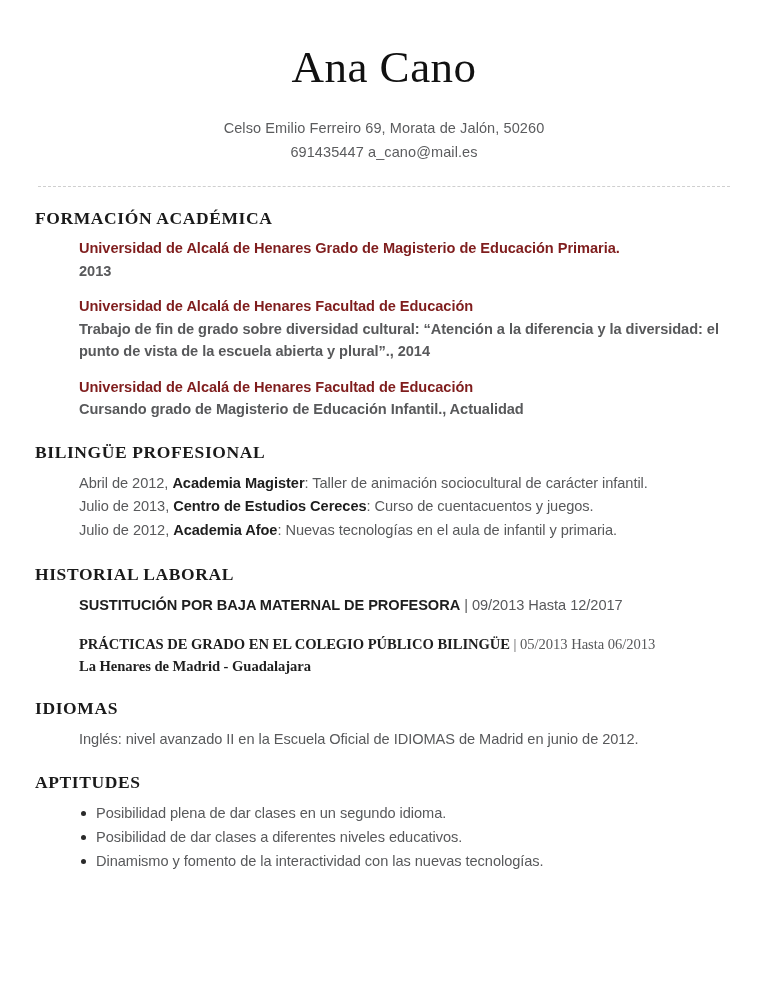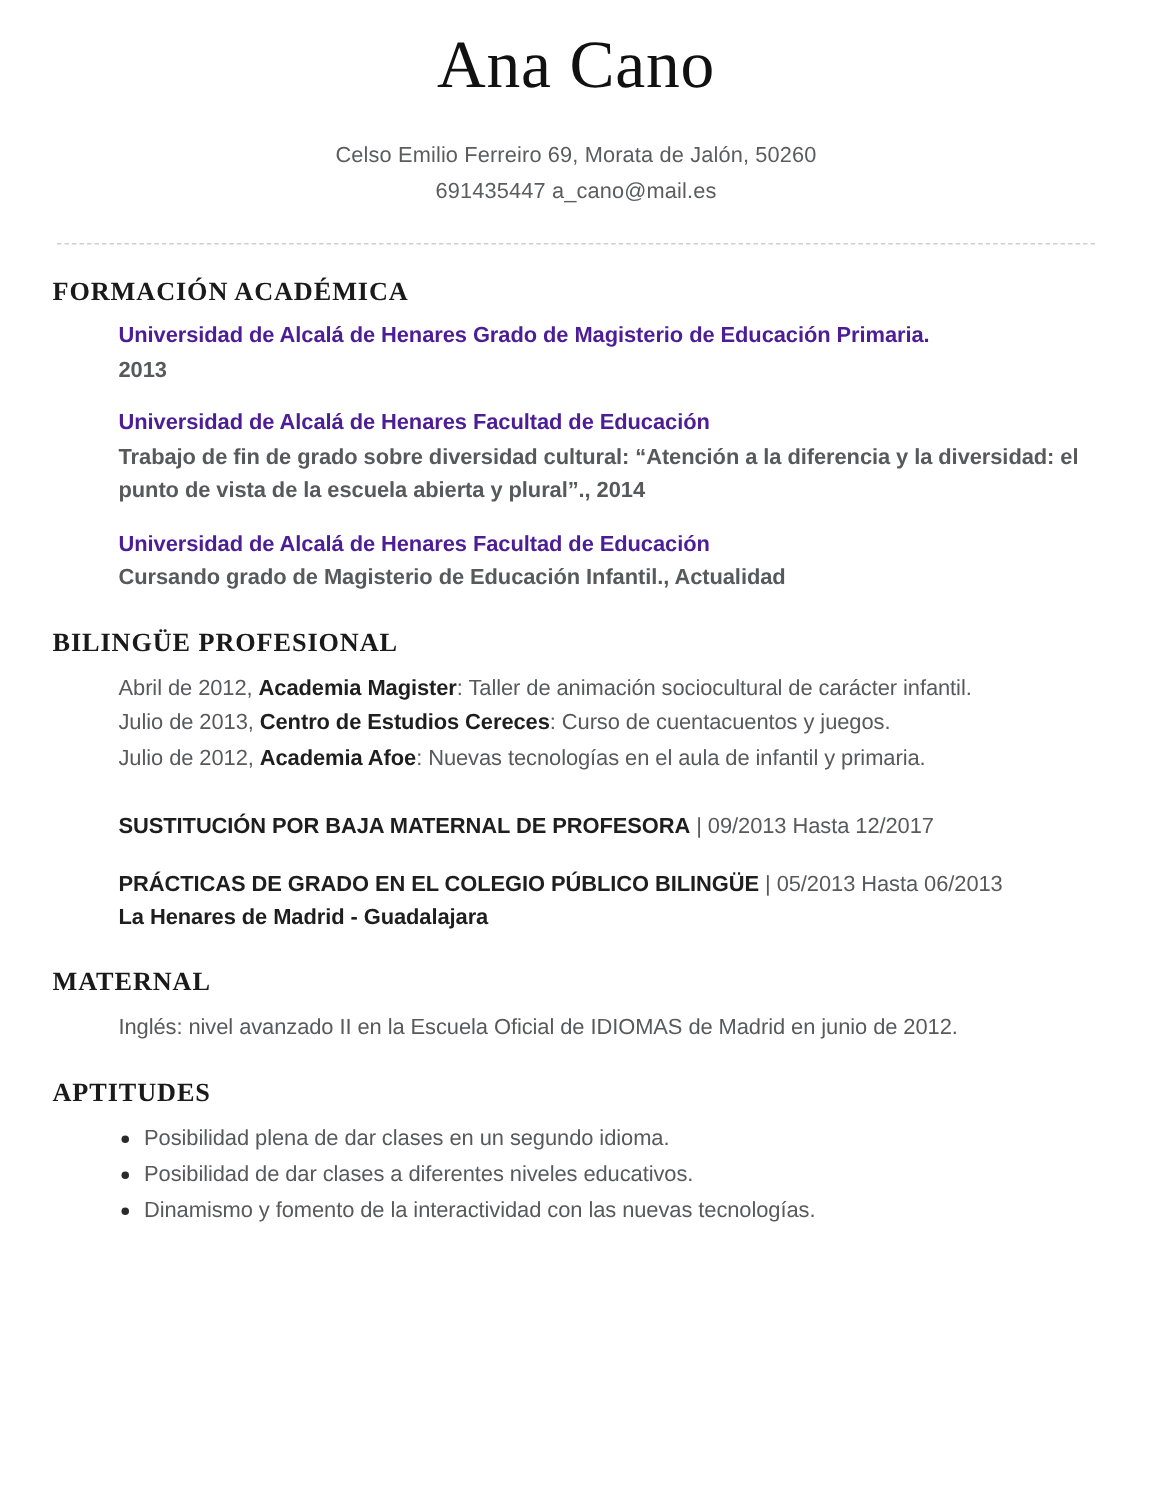--- a/index.html
+++ b/index.html
@@ -13,21 +13,21 @@
     height: 994px;
     background: #ffffff;
     margin: 0 auto;
     overflow: hidden;
     font-family: "Liberation Sans", sans-serif;
     -webkit-font-smoothing: antialiased;
   }
 
   
   .header {
-    padding-top: 20px;
+    padding-top: 44px;
     text-align: center;
   }
   .cv-name {
     font-family: "Liberation Serif", serif;
     font-size: 45px;
     font-weight: 400;
     color: #111111;
     letter-spacing: 0.5px;
     line-height: 1.05;
     margin: 0;
@@ -76,21 +76,21 @@
   
   .entry {
     margin-bottom: 14px;
   }
   .entry:last-child {
     margin-bottom: 0;
   }
   .entry-title {
     font-size: 14.6px;
     font-weight: 700;
-    color: #4c1d95;
+    color: #7f1d1d;
     line-height: 1.5;
     letter-spacing: -0.05px;
   }
   .entry-detail {
     font-size: 14.6px;
     font-weight: 700;
     color: #58595b;
     line-height: 1.52;
     letter-spacing: -0.05px;
   }
@@ -106,20 +106,21 @@
     color: #1e1e1e;
     font-weight: 700;
   }
 
   
   .job {
     margin-bottom: 17px;
   }
   .job:last-child {
     margin-bottom: 0;
+    font-family: Liberation Serif, serif;
   }
   .job-headline {
     font-size: 14.6px;
     line-height: 1.52;
     letter-spacing: -0.05px;
   }
   .job-role {
     font-weight: 700;
     color: #1e1e1e;
   }
@@ -217,36 +218,37 @@
         <div class="text-line"><span>Abril de 2012, </span><b>Academia Magister</b><span>: Taller de animación sociocultural de carácter infantil.</span></div>
 
         <div class="text-line"><span>Julio de 2013, </span><b>Centro de Estudios Cereces</b><span>: Curso de cuentacuentos y juegos.</span></div>
 
         <div class="text-line"><span>Julio de 2012, </span><b>Academia Afoe</b><span>: Nuevas tecnologías en el aula de infantil y primaria.</span></div>
 
       </div>
     </div>
 
     <div class="section">
+      <div class="section-heading">HISTORIAL LABORAL</div>
       <div class="section-body">
 
         <div class="job">
           <div class="job-headline"><span class="job-role">SUSTITUCIÓN POR BAJA MATERNAL DE PROFESORA</span><span class="job-dates"> | 09/2013 Hasta 12/2017</span></div>
         </div>
 
         <div class="job">
           <div class="job-headline"><span class="job-role">PRÁCTICAS DE GRADO EN EL COLEGIO PÚBLICO BILINGÜE</span><span class="job-dates"> | 05/2013 Hasta 06/2013</span></div>
           <div class="job-employer">La Henares de Madrid - Guadalajara</div>
         </div>
 
       </div>
     </div>
 
     <div class="section">
-      <div class="section-heading">MATERNAL</div>
+      <div class="section-heading">IDIOMAS</div>
       <div class="section-body">
         <div class="simple-text">Inglés: nivel avanzado II en la Escuela Oficial de IDIOMAS de Madrid en junio de 2012.</div>
       </div>
     </div>
 
     <div class="section">
       <div class="section-heading">APTITUDES</div>
       <div class="section-body">
         <ul class="bullet-list">
           <li class="bullet-item">Posibilidad plena de dar clases en un segundo idioma.</li>

